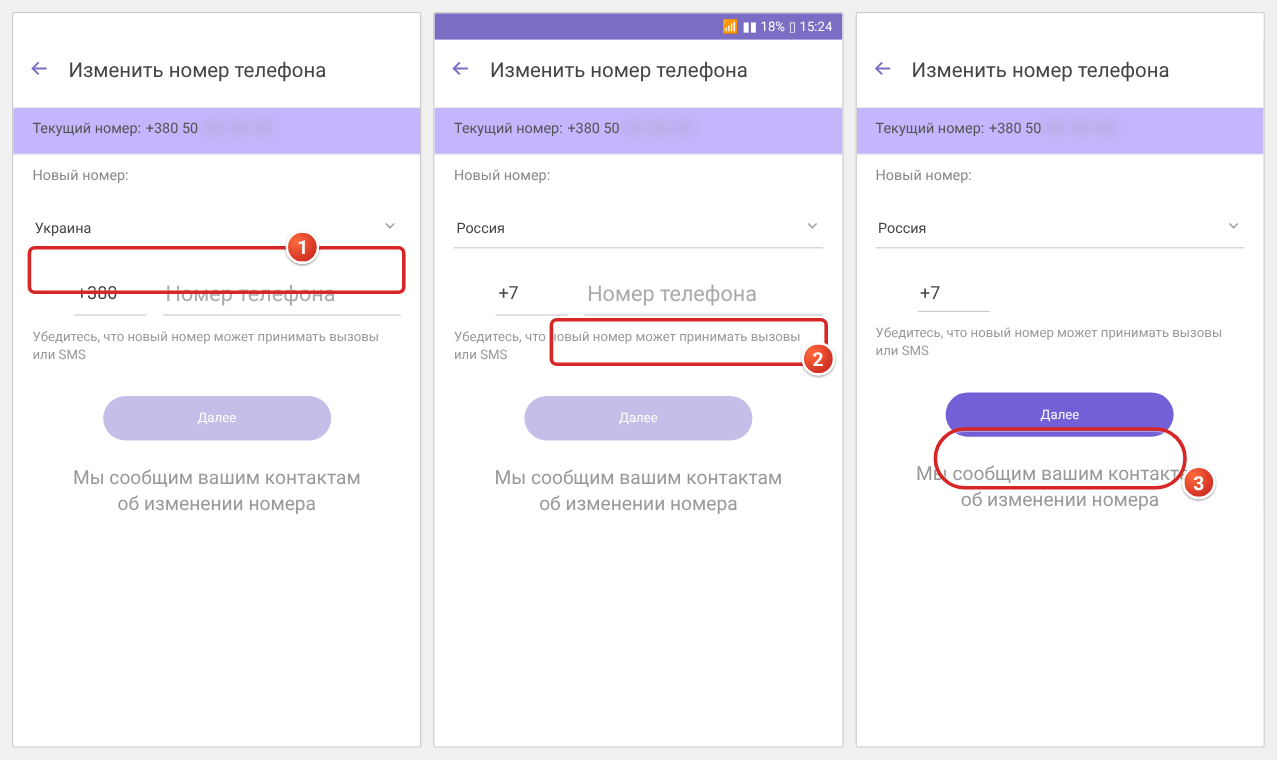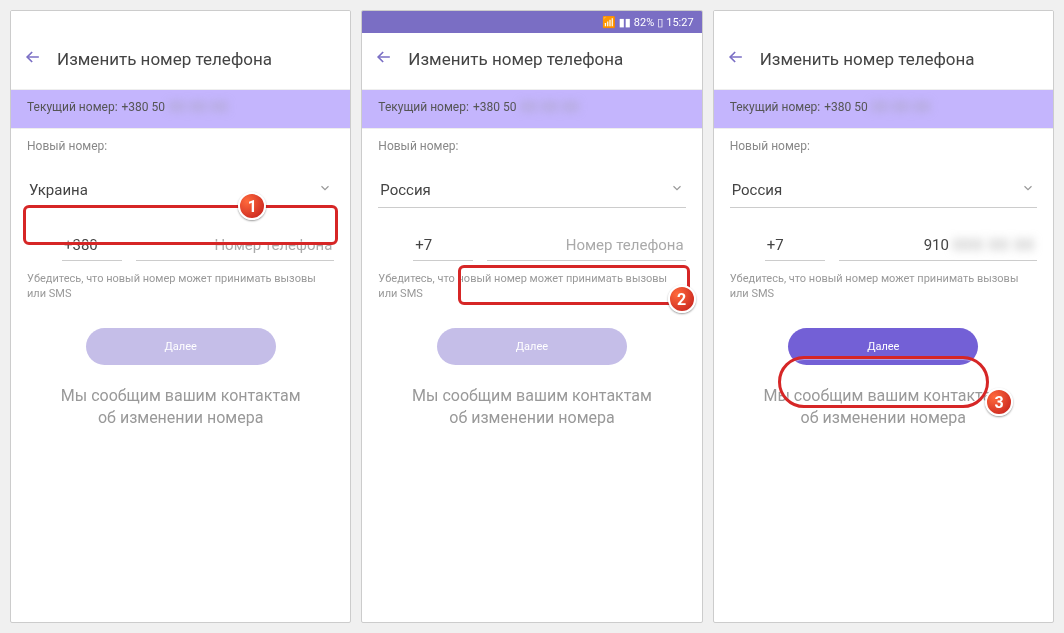--- a/index.html
+++ b/index.html
@@ -9,25 +9,25 @@
   .status-bar.hidden { background: #fff; }
   .status-icons { display: flex; gap: 3px; align-items: center; }
   .header { display: flex; align-items: center; padding: 14px 12px 18px; gap: 14px; border-bottom: 1px solid #eee; }
   .back-icon svg { width: 20px; height: 20px; stroke: #7a6ec4; }
   .title { font-size: 17px; color: #444; font-weight: 400; text-align: right; }
   .section { padding: 10px 16px 14px; }
   .section.current { background: #c4b5fd; border-bottom: 1px solid #eee; }
   .current-row { display: flex; align-items: center; gap: 4px; font-size: 12px; color: #555; }
   .blur { filter: blur(5px); color: #999; letter-spacing: 1px; }
   .label { font-size: 12px; color: #888; margin-bottom: 22px; }
-  .country-select { position: relative; display: flex; align-items: center; justify-content: space-between; border-bottom: 1px solid #ccc; padding: 6px 2px 8px; font-size: 15px; color: #444; cursor: pointer; }
+  .country-select { position: relative; display: flex; align-items: center; justify-content: space-between; border-bottom: 1px solid #ccc; padding: 6px 2px 8px; font-size: 12px; color: #444; cursor: pointer; }
   .chevron svg { width: 14px; height: 14px; stroke: #999; }
   .phone-row { display: flex; gap: 14px; margin-top: 22px; padding-left: 35px; }
   .code-field { width: 60px; border-bottom: 1px solid #ccc; padding: 6px 2px; font-size: 15px; color: #444; }
-  .number-field { flex: 1; border-bottom: 1px solid #ccc; padding: 6px 2px; font-size: 15px; color: #444; position: relative; text-align: right; }
+  .number-field { flex: 1; border-bottom: 1px solid #ccc; padding: 6px 2px; font-size: 18px; color: #444; position: relative; }
   .number-field.placeholder { color: #aaa; }
   .number-field .filled-blur { filter: blur(5px); color:#999; letter-spacing:1px; display:inline-block; }
   .hint { font-size: 11px; color: #999; text-align: left; margin-top: 10px; line-height: 1.4; }
   .btn-wrap { display: flex; justify-content: center; margin-top: 26px; position: relative; }
   .btn { width: 190px; padding: 12px 0; border-radius: 24px; text-align: center; font-size: 11px; color: #fff; }
   .btn.disabled { background: #c5bee8; }
   .btn.enabled { background: #7360d6; }
   .note { font-size: 16px; color: #999; text-align: center; margin-top: 20px; line-height: 1.4; padding: 0 30px; }
 
   
@@ -93,23 +93,23 @@
 
   <div class="highlight hl-country"></div>
   <div class="badge b1">1</div>
 </div>
 
 <div class="phone">
   <div class="status-bar">
     <span class="status-icons">
       <span>📶</span>
       <span>▮▮</span>
-      <span>82%</span>
+      <span>18%</span>
       <span>▯</span>
-      <span>15:27</span>
+      <span>15:24</span>
     </span>
   </div>
 
   <div class="header">
     <span class="back-icon">
       <svg viewBox="0 0 24 24" fill="none" stroke-width="2">
           <path d="M19 12H5"></path>
           <path d="M11 18l-6-6 6-6"></path>
         </svg>
     </span>
@@ -182,24 +182,20 @@
       <span>Россия</span>
       <span class="chevron">
         <svg viewBox="0 0 24 24" fill="none" stroke-width="2">
             <path d="M6 9l6 6 6-6"></path>
           </svg>
       </span>
     </div>
 
     <div class="phone-row">
       <div class="code-field">+7</div>
-      <div class="number-field">
-        <span>910</span>
-        <span class="filled-blur">XXX XX XX</span>
-      </div>
     </div>
 
     <div class="hint">Убедитесь, что новый номер может принимать вызовы или SMS</div>
 
     <div class="btn-wrap">
       <div class="btn enabled">Далее</div>
     </div>
 
     <div class="note">Мы сообщим вашим контактам об изменении номера</div>
   </div>

